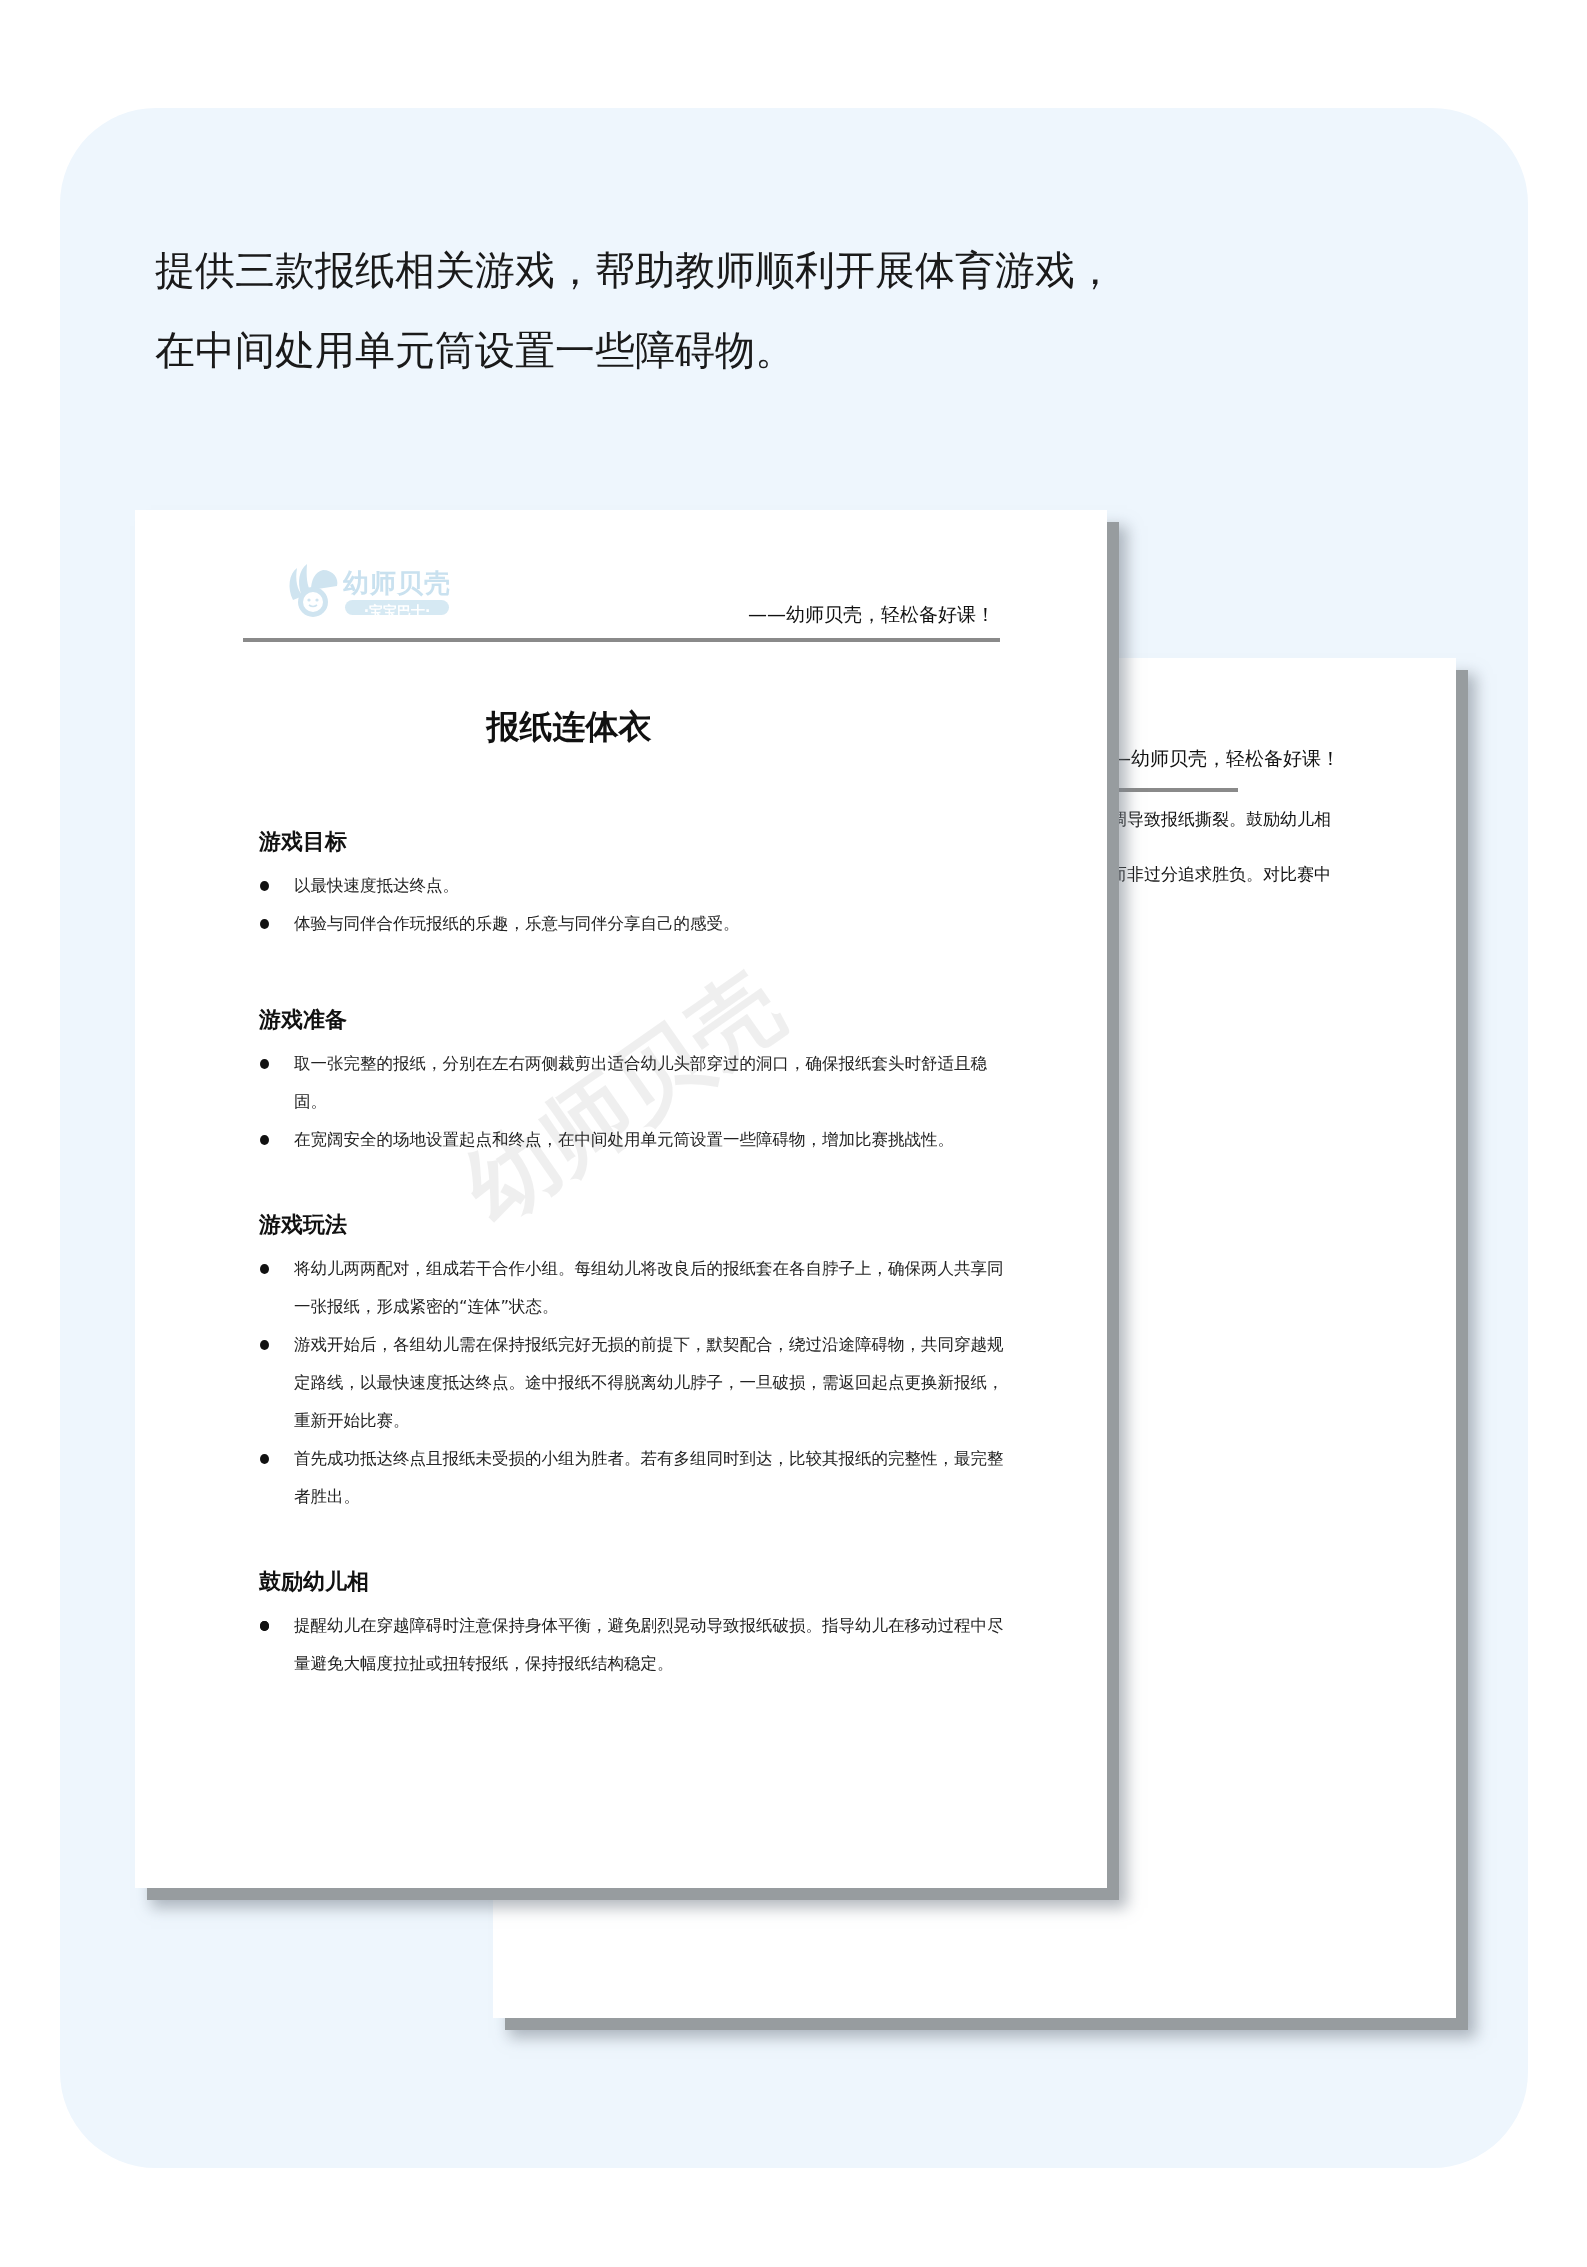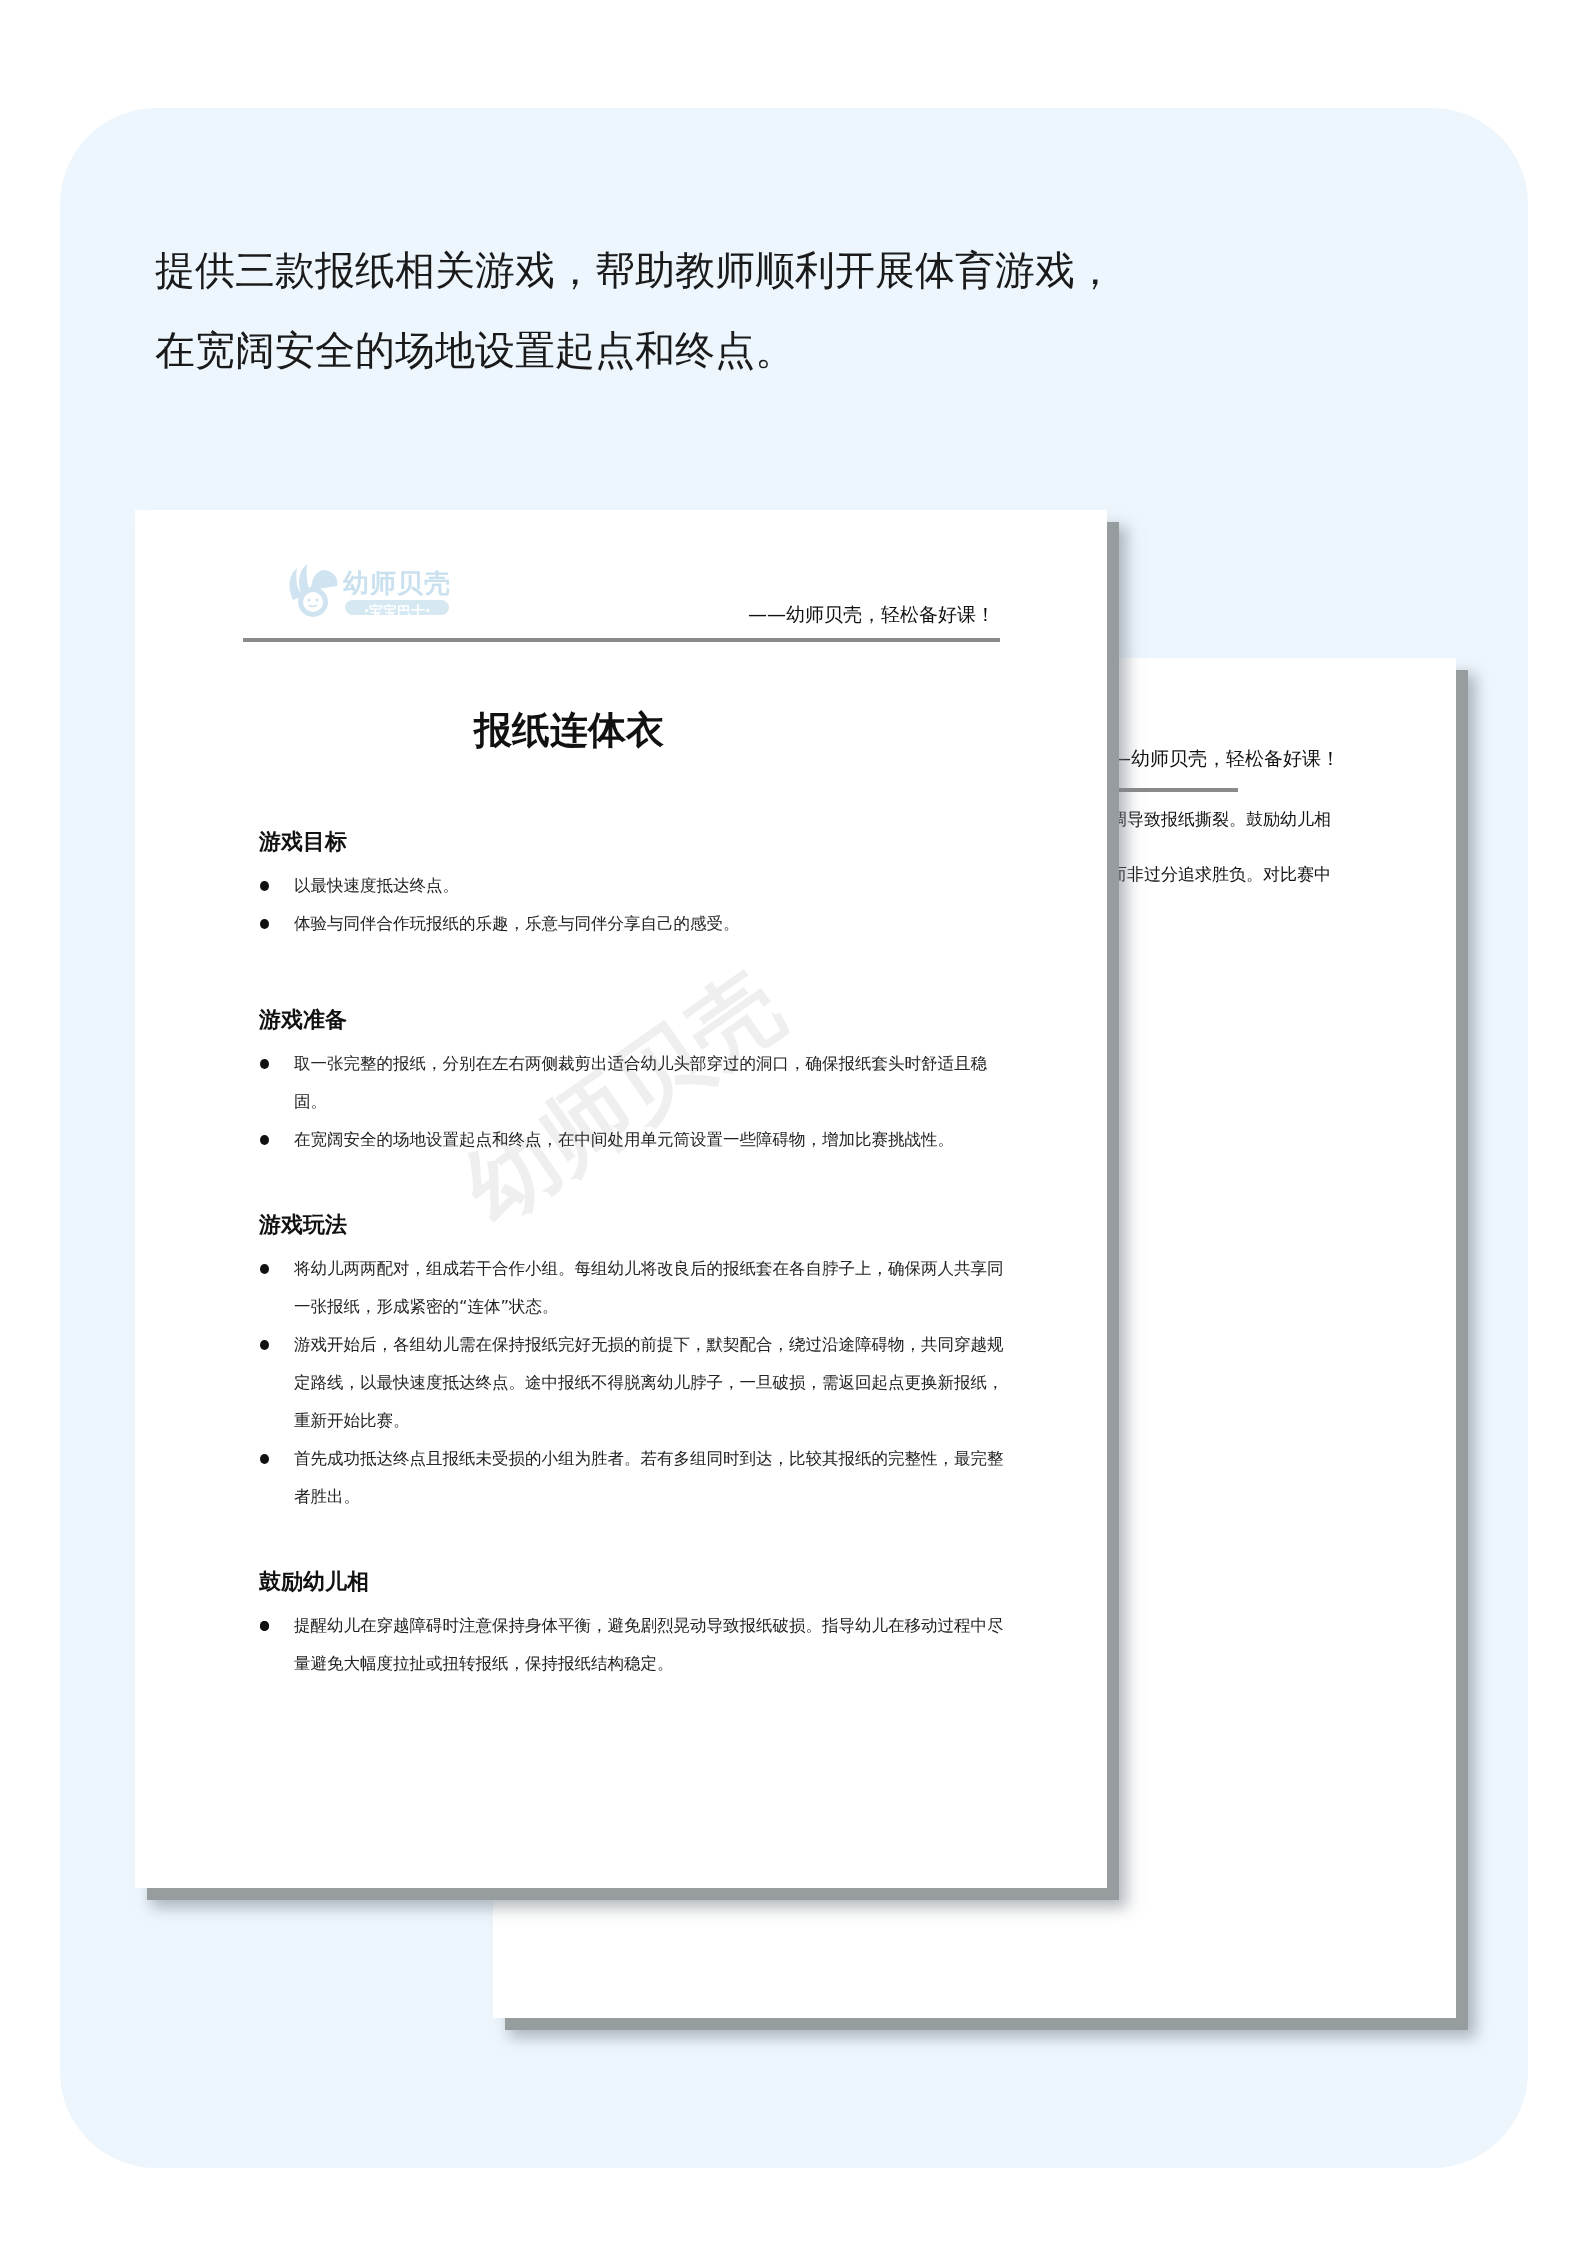--- a/index.html
+++ b/index.html
@@ -41,21 +41,21 @@
     position: absolute; left: 60px; top: 40px; width: 104px; height: 15px; border-radius: 11px;
     background: #d6e9f3; color: #ffffff; font-size: 14px; text-align: center; line-height: 22px; font-weight: bold;
   }
   .slogan {
     position: absolute; right: 112px; top: 92px; font-size: 19px; color: #111; white-space: nowrap;
   }
   .rule { position: absolute; left: 108px; top: 128px; width: 757px; height: 4px; background: #8a8a8a; }
 
   .doc-title {
     position: absolute; left: 0; top: 195px; width: 868px; text-align: center;
-    font-size: 38px; font-weight: bold; color: #111;
+    font-size: 33px; font-weight: bold; color: #111;
   }
   .section { position: absolute; left: 124px; width: 760px; }
   .section h3 { margin: 0; font-size: 22px; font-weight: bold; color: #111; line-height: 30px; }
   .section ul { list-style: none; margin: 0; padding: 0; }
   .section li {
     position: relative; padding-left: 35px; font-size: 16.5px; line-height: 38px; color: #222;
   }
   .section li .dot {
     position: absolute; left: 1px; top: 14px; width: 9px; height: 10px; border-radius: 50%; background: #111;
   }
@@ -66,21 +66,21 @@
     pointer-events: none;
   }
 </style>
 </head>
 <body>
 
 <div class="card"></div>
 
 <div class="headline">
   <div>提供三款报纸相关游戏，帮助教师顺利开展体育游戏，</div>
-  <div>在宽阔安全的场地设置起点和终点。</div>
+  <div>在中间处用单元筒设置一些障碍物。</div>
 </div>
 
 <div class="page back">
   <div class="back-slogan">——幼师贝壳，轻松备好课！</div>
   <div class="back-rule"></div>
   <div class="back-line" style="top:150px;">协调导致报纸撕裂。鼓励幼儿相</div>
   <div class="back-line" style="top:205px;">，而非过分追求胜负。对比赛中</div>
 </div>
 
 <div class="page front">

